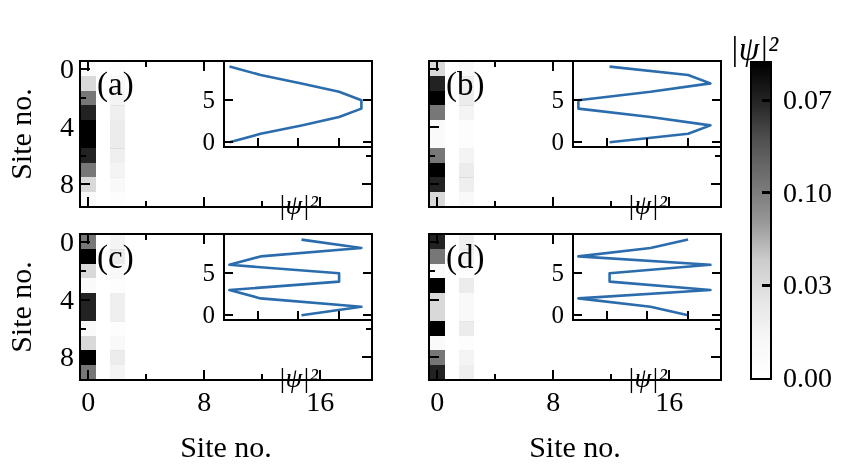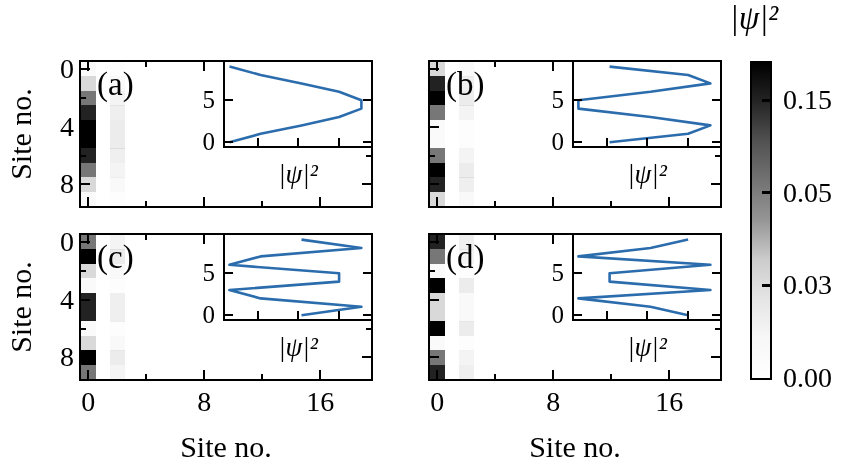--- a/index.html
+++ b/index.html
@@ -15,21 +15,21 @@
   .inset-xlabel{position:absolute;font-size:27px;line-height:1.1;transform:translateX(-50%);z-index:5;}
   .xtick-label{position:absolute;font-size:28px;line-height:1;transform:translateX(-50%);}
   .ytick-label{position:absolute;width:38px;text-align:right;font-size:28px;line-height:32px;height:32px;}
   .axis-xlabel{position:absolute;font-size:30px;line-height:1.1;transform:translateX(-50%);white-space:nowrap;}
   .axis-ylabel{position:absolute;font-size:30px;line-height:1.1;transform:translate(-50%,-50%) rotate(-90deg);white-space:nowrap;}
   .colorbar{position:absolute;left:750px;top:61px;width:22px;height:319px;border:2px solid #000;box-sizing:border-box;
     background:linear-gradient(to bottom,#000000 0%,#252525 12.5%,#525252 25%,#737373 37.5%,#969696 50%,
     #cccccc 62.5%,#e5e5e5 75%,#f7f7f7 87.5%,#ffffff 100%);}
   .cb-title{position:absolute;left:754px;top:0px;font-size:33px;line-height:1.1;transform:translateX(-50%);}
   .cb-label{position:absolute;left:783px;font-size:28px;line-height:32px;height:32px;}
-  .psi{font-style:italic;}
+  .psi{font-style:italic;margin-top:31px;}
 </style>
 </head>
 <body>
 
 <div class="fig">
 
   <div class="panel" id="panel-0" style="left:79px;top:60px;">
     <span class="panel-letter">(a)</span>
   <div class="cell" style="left: 0px; top: 0px; width: 14.5px; height: 14.9px; background: rgb(250, 250, 250);"></div>
       <div class="cell" style="left: 29px; top: 0px; width: 14.5px; height: 14.9px; background: rgba(0, 0, 0, 0.008);"></div>
@@ -267,22 +267,22 @@
   <span class="axis-xlabel" style="left:226px;top:430px;">Site no.</span>
   <span class="axis-xlabel" style="left:575px;top:430px;">Site no.</span>
 
   <div class="colorbar" id="colorbar">
       <div class="tick" style="right: 0px; top: 35.5588px; width: 8px; height: 3px;"></div>
       <div class="tick" style="right: 0px; top: 128.206px; width: 8px; height: 3px;"></div>
       <div class="tick" style="right: 0px; top: 220.853px; width: 8px; height: 3px;"></div>
     </div>
   <span class="cb-title psi">|ψ|²</span>
   <div id="cb-labels">
-      <span class="cb-label" style="top: 84.0588px;">0.15</span>
-      <span class="cb-label" style="top: 176.706px;">0.05</span>
+      <span class="cb-label" style="top: 84.0588px;">0.07</span>
+      <span class="cb-label" style="top: 176.706px;">0.10</span>
       <span class="cb-label" style="top: 269.353px;">0.03</span>
       <span class="cb-label" style="top: 362px;">0.00</span>
     </div>
   <div id="axis-tick-labels"></div>
 <span class="ytick-label" style="left: 36px; top: 53.2px;">0</span>
     <span class="ytick-label" style="left: 36px; top: 110.8px;">4</span>
     <span class="ytick-label" style="left: 36px; top: 168.4px;">8</span>
     <span class="xtick-label" style="left: 88.25px; top: 388px;">0</span>
     <span class="xtick-label" style="left: 204.25px; top: 388px;">8</span>
     <span class="xtick-label" style="left: 320.25px; top: 388px;">16</span>

